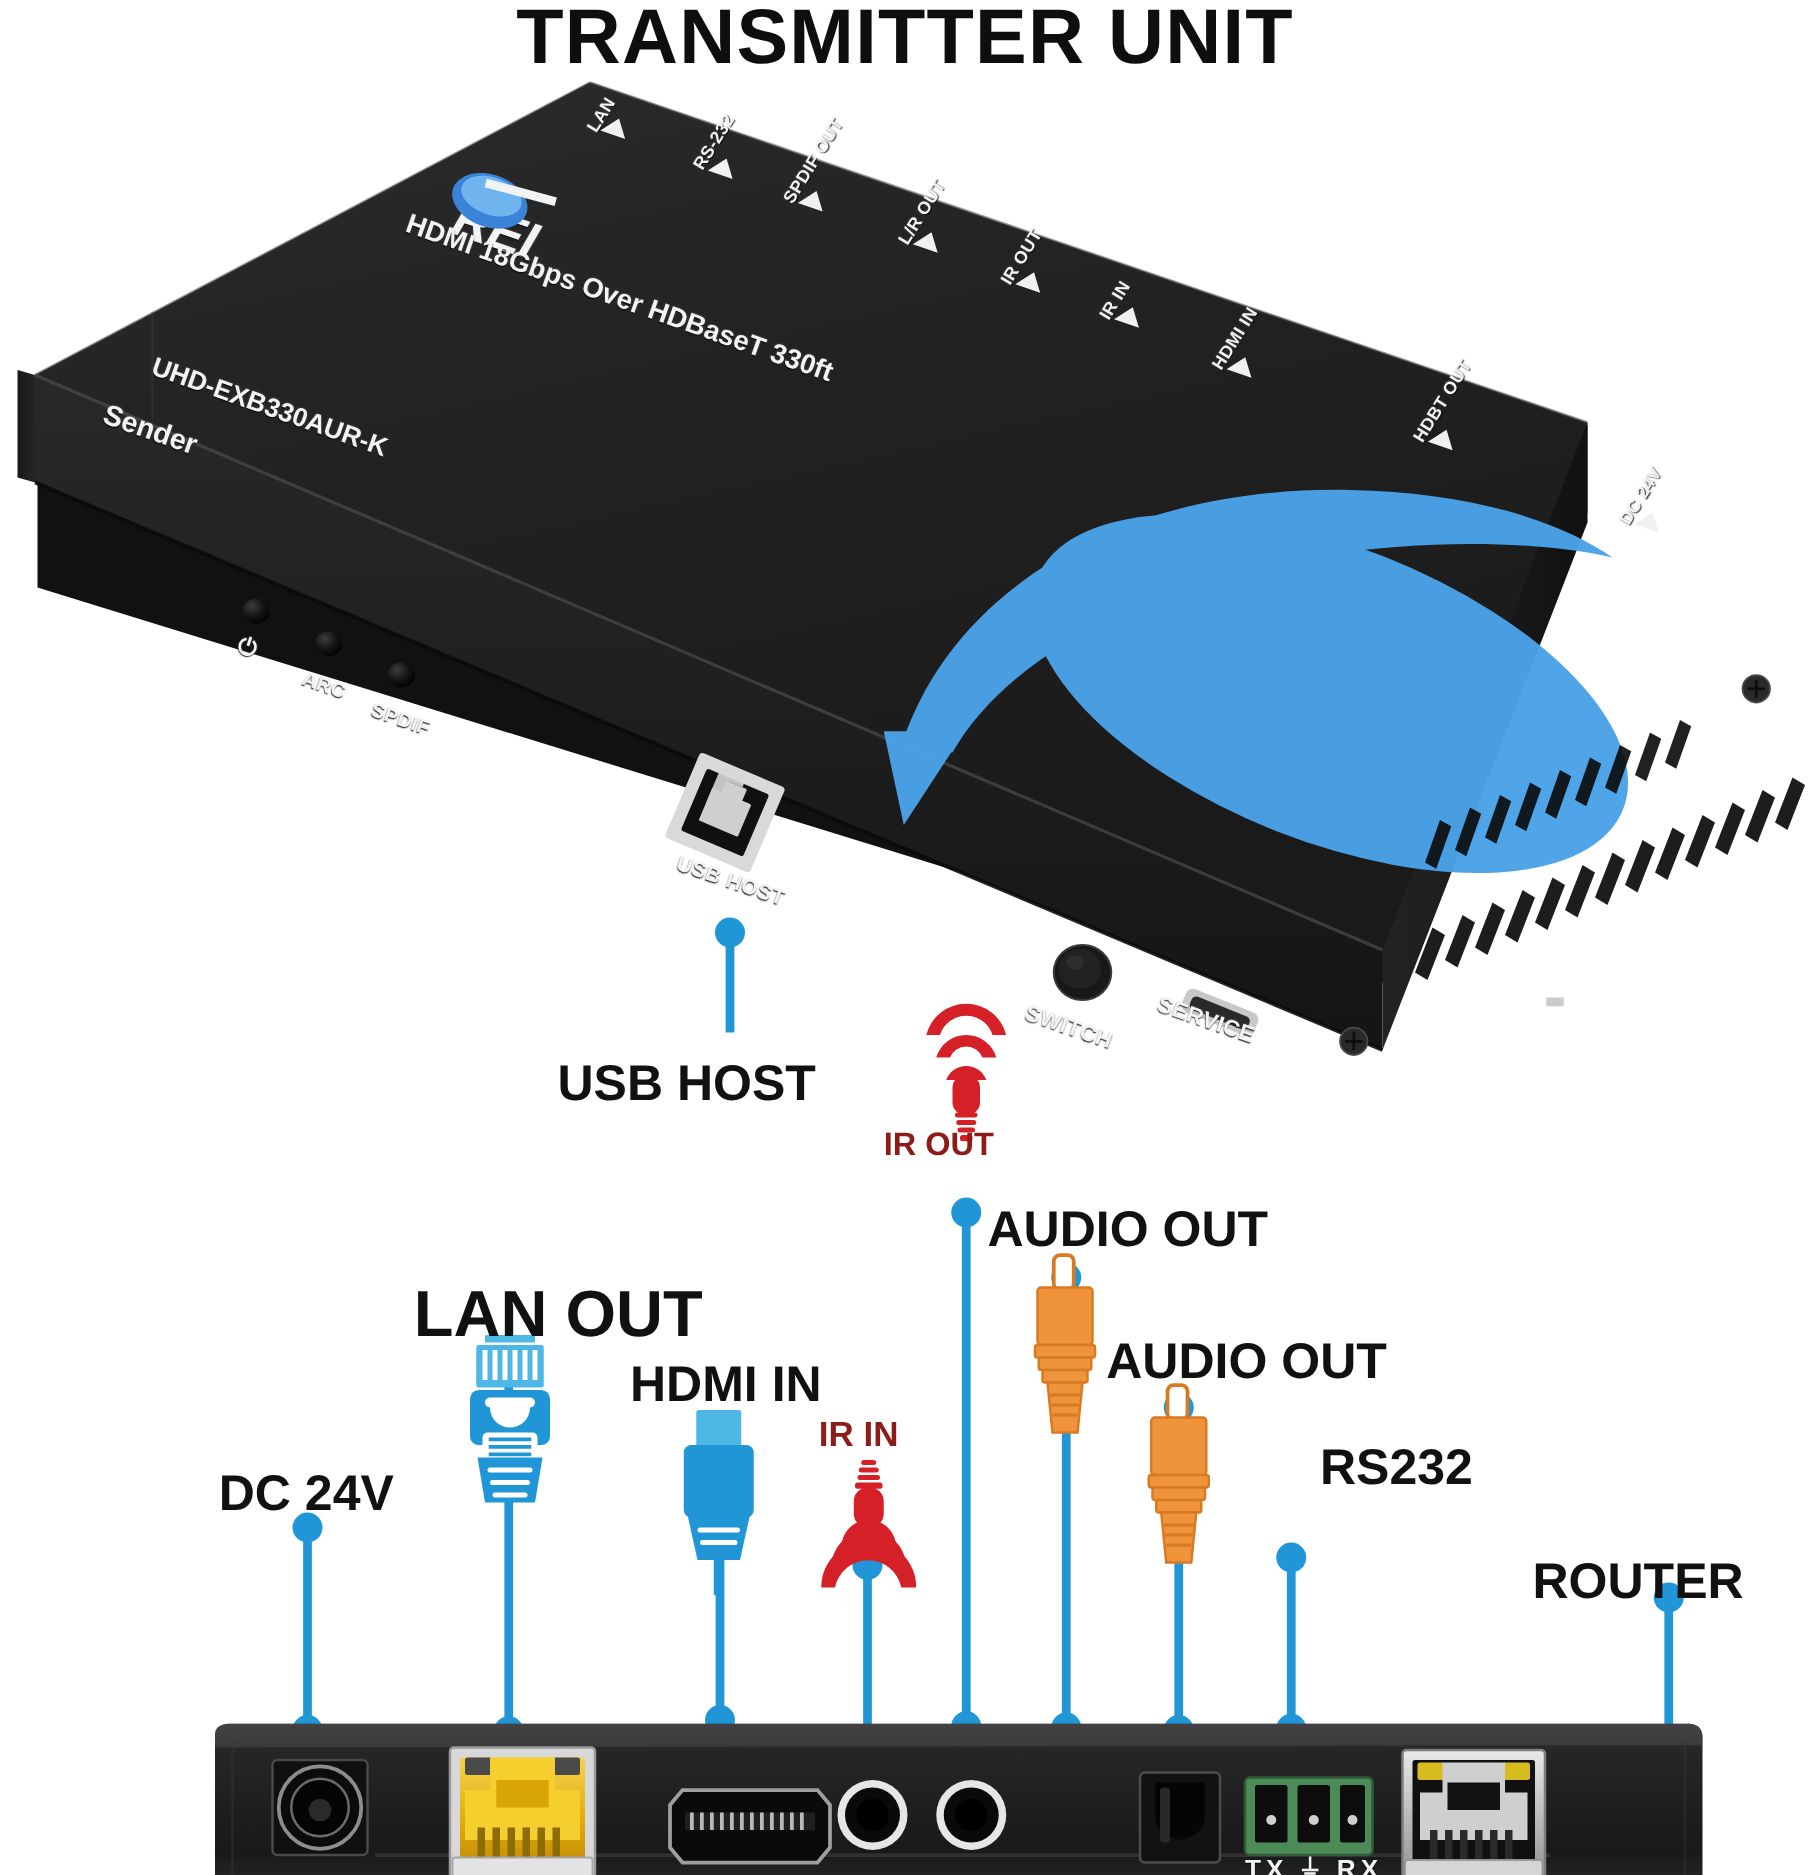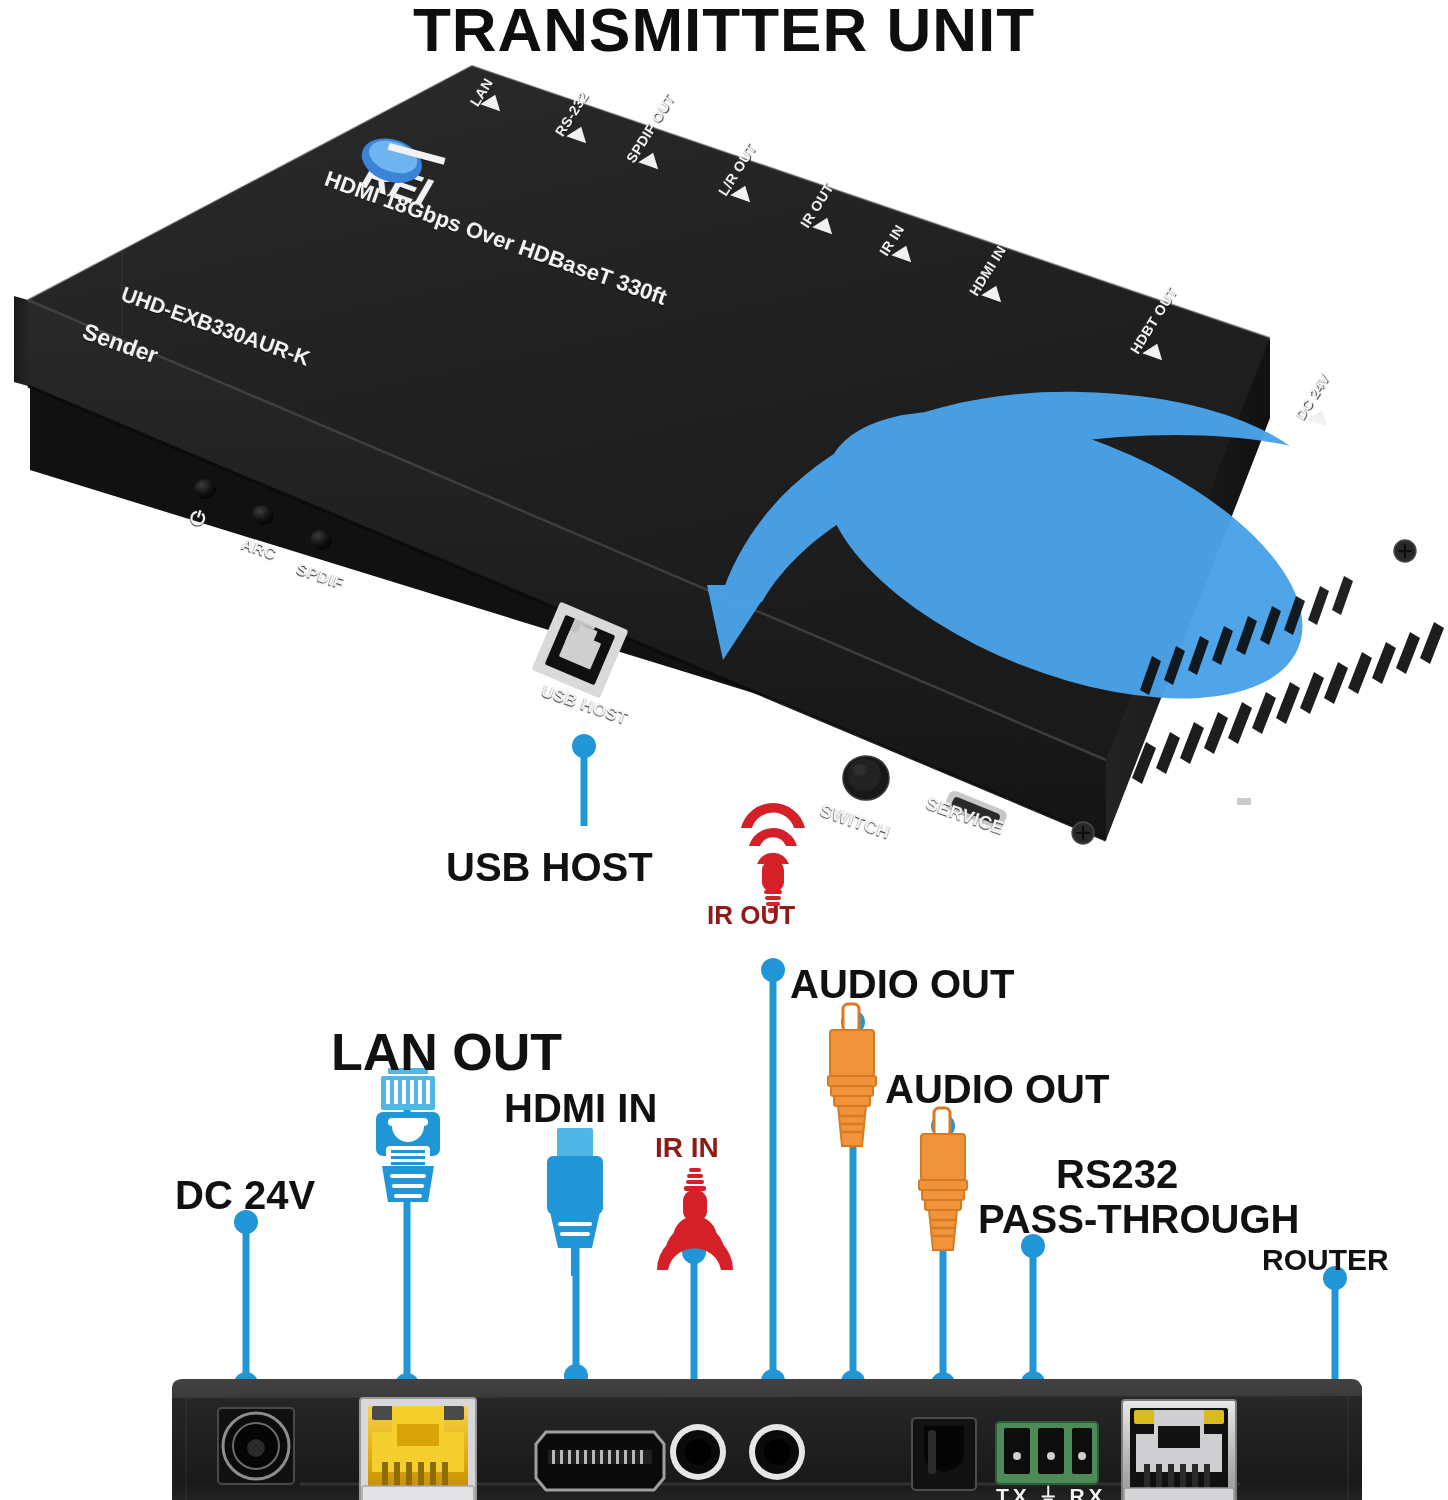--- a/index.html
+++ b/index.html
@@ -392,23 +392,22 @@
   <div class="callout" style="left:885px;top:1067px;font-size:40px;">AUDIO OUT</div>
 
   <div class="callout" style="left:331px;top:1022px;font-size:52px;">LAN OUT</div>
 
   <div class="callout" style="left:504px;top:1086px;font-size:40px;">HDMI IN</div>
 
   <div class="callout ir" style="left:655px;top:1132px;font-size:28px;">IR IN</div>
 
   <div class="callout" style="left:1056px;top:1152px;font-size:40px;">RS232</div>
 
-  <div class="callout" style="left:978px;top:1197px;font-size:40px;">PASS-THROUGH</div>
-
-  <div class="callout" style="left:1226px;top:1243px;font-size:30px;margin-left:36px;">ROUTER</div>
+
+  <div class="callout" style="left:1226px;top:1243px;font-size:40px;">ROUTER</div>
 
   <div class="callout" style="left:175px;top:1173px;font-size:40px;">DC 24V</div>
 
   <svg class="layer">
 
     <g>
       <path d="M172 1388 Q172 1380 182 1379 L1352 1379 Q1362 1380 1362 1390 L1362 1500 L172 1500 Z" fill="url(#rearBar)"></path>
       <path d="M172 1388 Q172 1380 182 1379 L1352 1379 Q1362 1380 1362 1390 L1362 1396 L172 1398 Z" fill="#4a4848" opacity=".55"></path>
 
       <path d="M300 1484 L1240 1484" stroke="#3a3838" stroke-width="3" opacity=".75" fill="none"></path>

